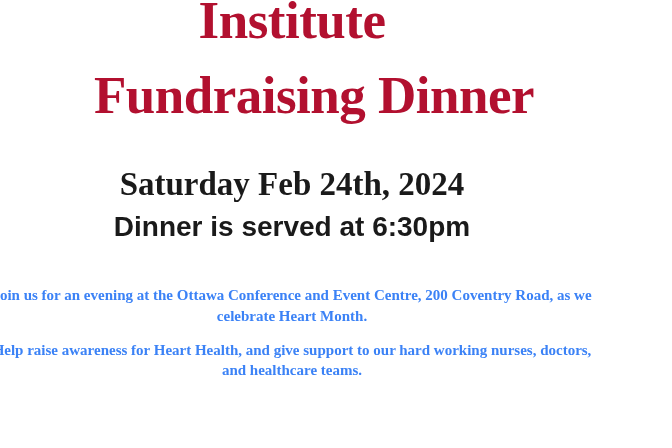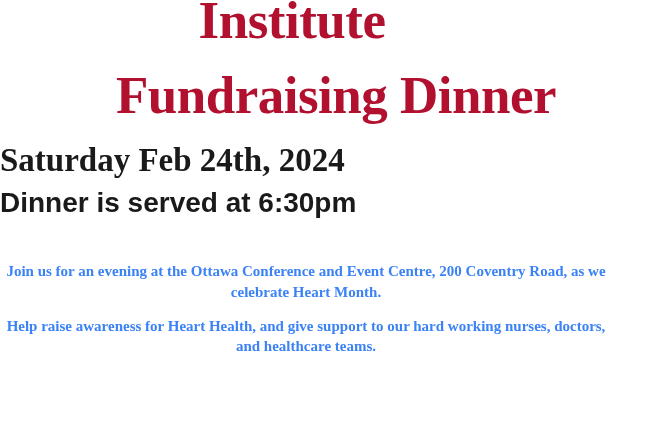--- a/index.html
+++ b/index.html
@@ -13,21 +13,21 @@
     font-family: "Liberation Serif", serif;
     overflow: hidden;
   }
   .poster {
     width: 584px;
     height: 448px;
     position: relative;
     box-sizing: border-box;
     display: flex;
     flex-direction: column;
-    align-items: flex-start;
+    align-items: center;
   }
   .title-line {
     font-family: "Liberation Serif", serif;
     font-weight: bold;
     color: #b2102f;
     text-align: center;
     line-height: 1.0;
     letter-spacing: -0.5px;
     width: 100%;
   }
@@ -40,21 +40,21 @@
     margin-top: 22px;
     padding-left: 44px;
   }
   .date-line {
     font-family: "Liberation Serif", serif;
     font-weight: bold;
     color: #1a1a1a;
     text-align: center;
     font-size: 33px;
     line-height: 1.15;
-    margin-top: 20px;
+    margin-top: 44px;
   }
   .time-line {
     font-family: Liberation Sans, sans-serif;
     font-weight: bold;
     color: #1a1a1a;
     text-align: center;
     font-size: 28px;
     line-height: 1.15;
     margin-top: 7px;
   }

